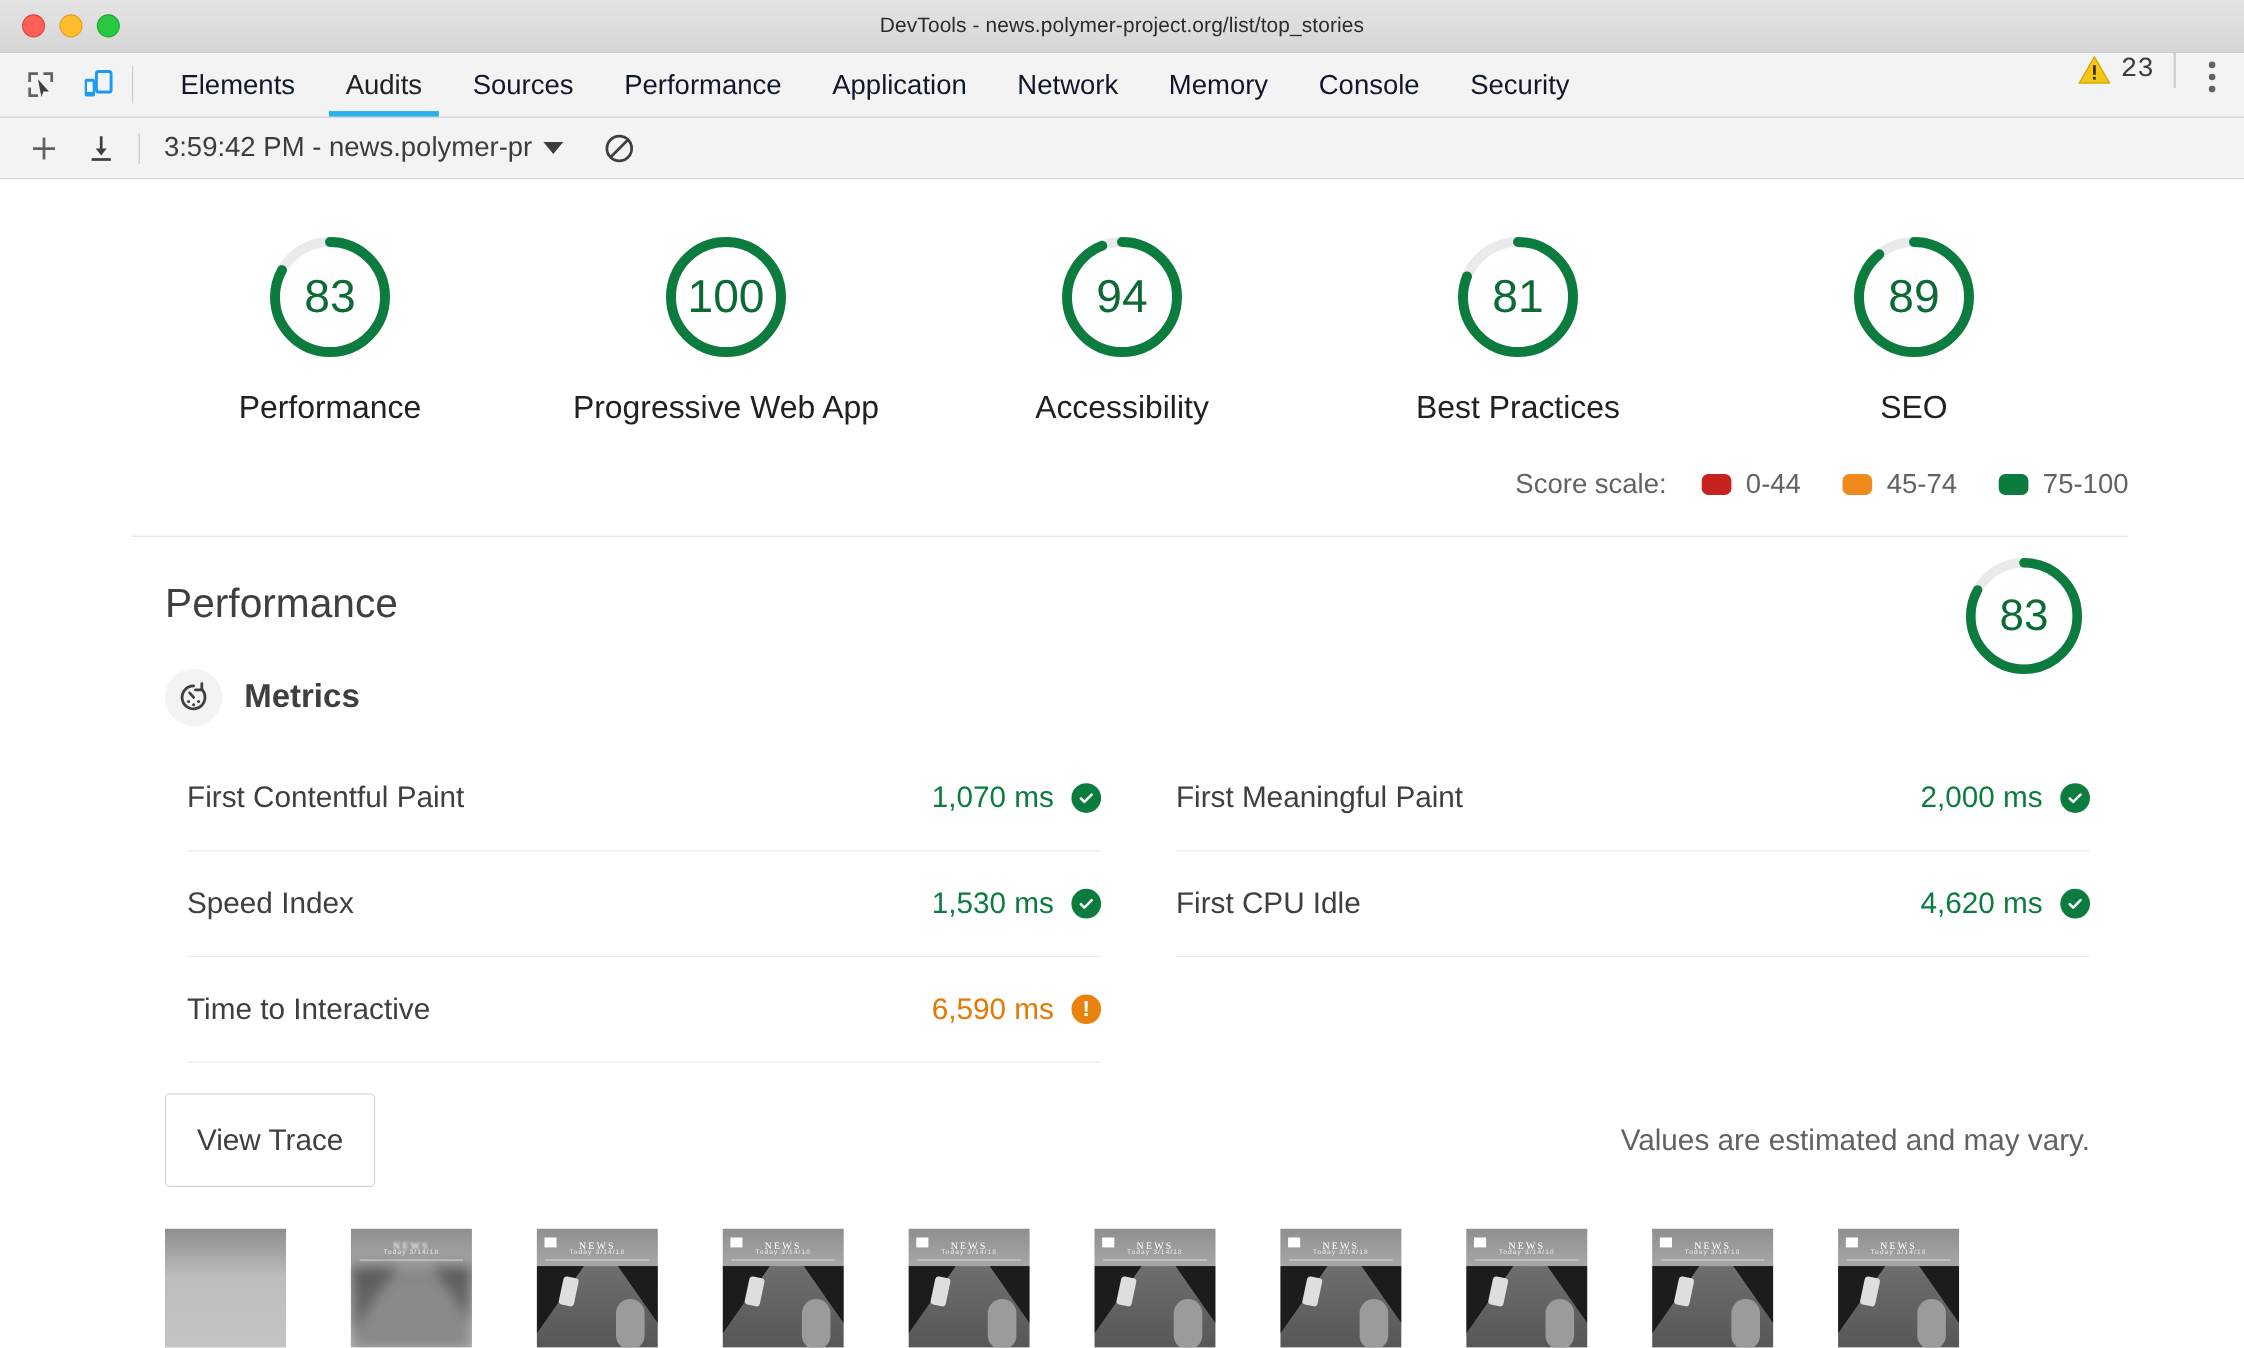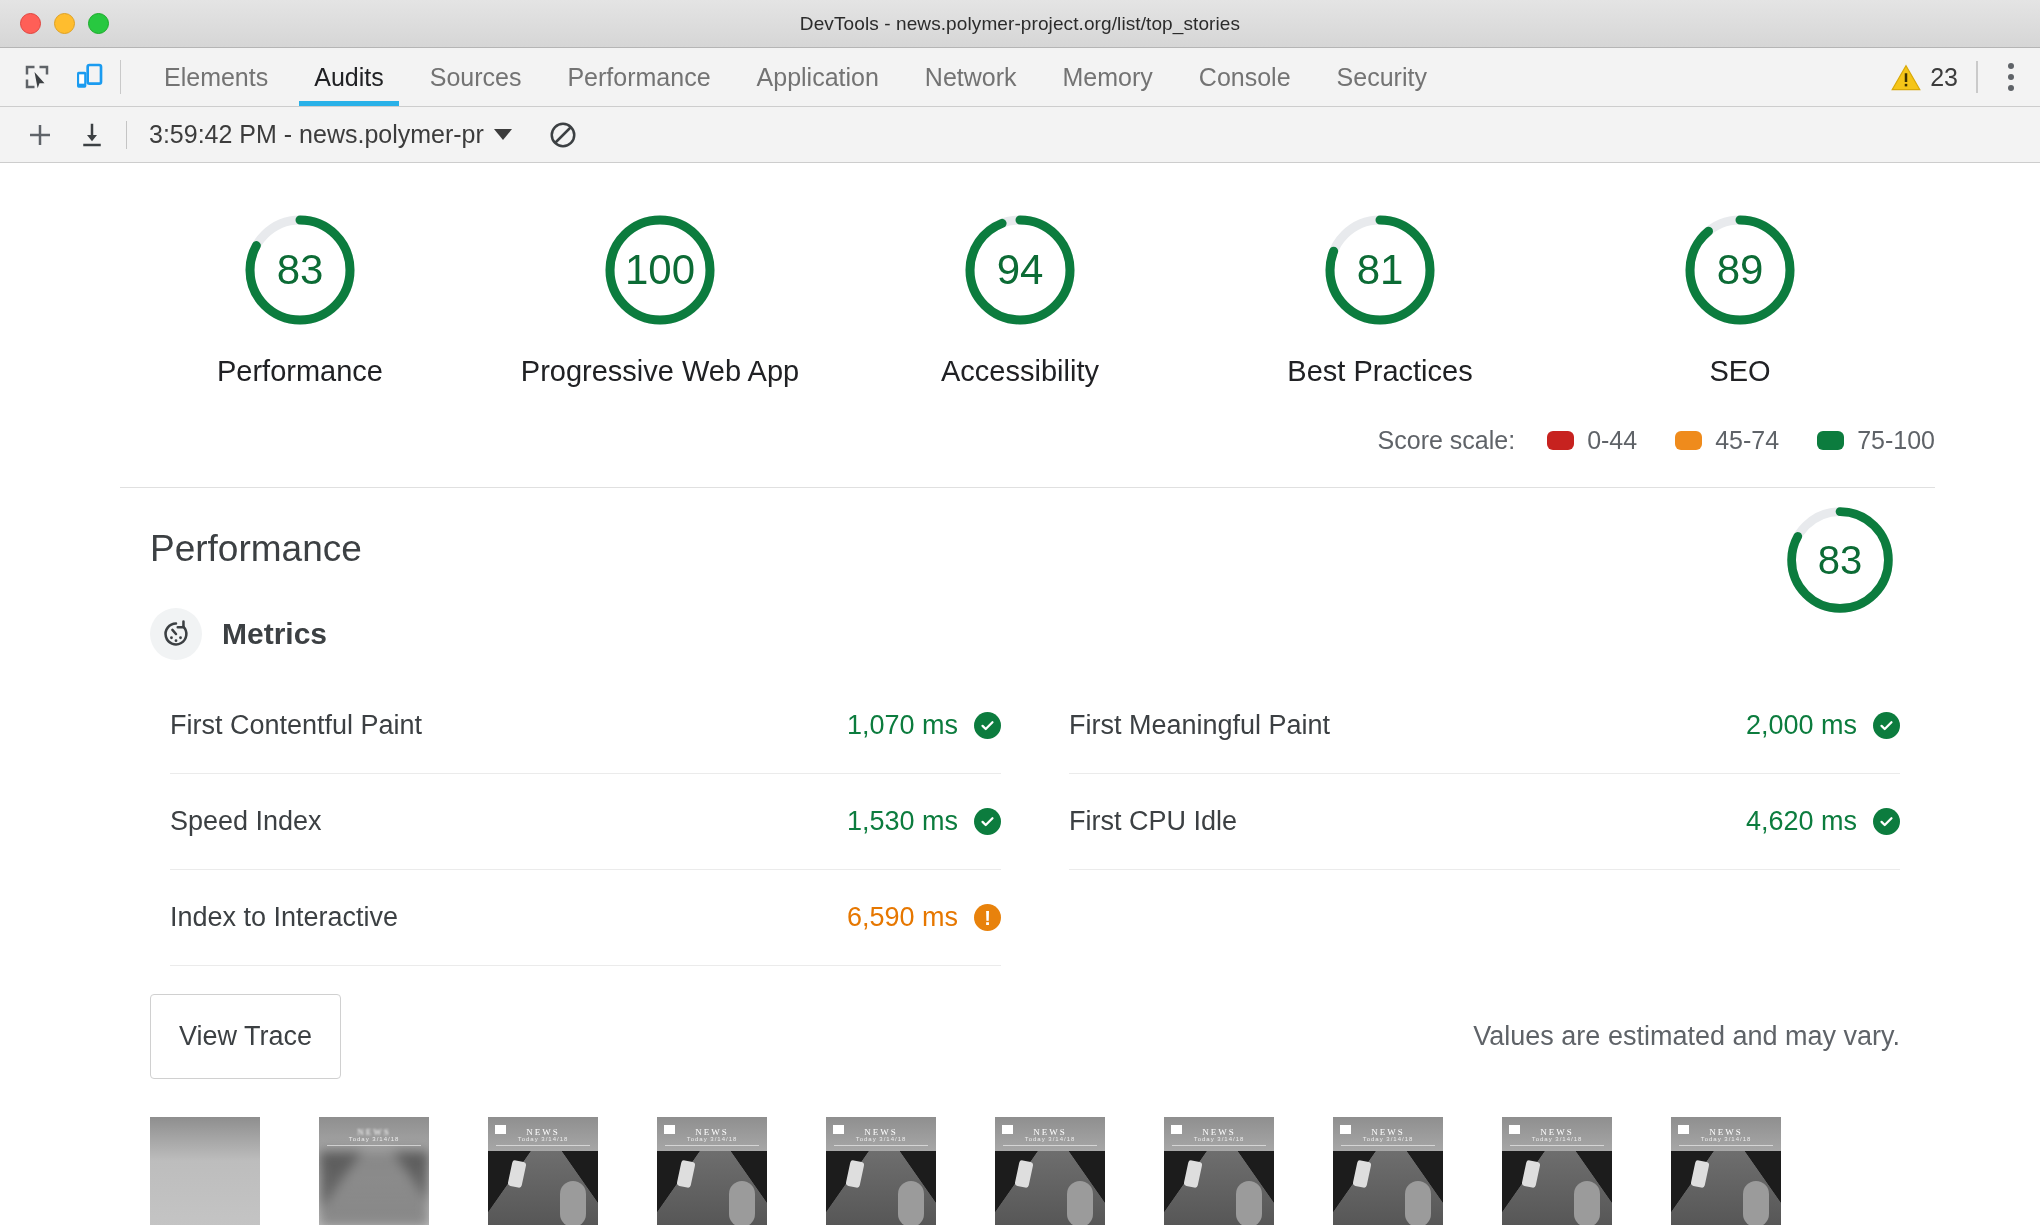--- a/index.html
+++ b/index.html
@@ -40,32 +40,32 @@
   .tool-btn {
     width: 46px; height: 46px;
     display: flex; align-items: center; justify-content: center;
     border-radius: 3px;
   }
   .vdiv { width: 1px; background: #c9c9c9; margin: 12px 6px 12px 2px; align-self: stretch; }
   .tabs { display: flex; align-items: stretch; }
   .tab {
     display: flex; align-items: center;
     padding: 0 23px;
-    font-size: 25px; color: #737373;
+    font-size: 25px; color: #0f172a;
     position: relative; white-space: nowrap;
   }
   .tab.active { color: #202124; }
   .tab.active::after {
     content: ""; position: absolute;
     left: 8px; right: 8px; bottom: 0; height: 5px;
     background: #29b1e8;
   }
   .tabstrip-right {
-    margin-left: auto; display: flex; align-items: center;
-    padding-right: 14px; gap: 10px;
+    margin-left: auto; display: flex; align-items: flex-start;
+    padding-right: 14px; gap: 10px; font-family: Liberation Mono, monospace;
   }
   .warn-badge { display: flex; align-items: center; gap: 9px; font-size: 25px; color: #3c3c3c; }
   .rdiv { width: 2px; height: 32px; background: #cacaca; margin: 0 8px; }
   .kebab { display: flex; flex-direction: column; gap: 5px; padding: 8px 12px; }
   .kebab i { width: 6px; height: 6px; border-radius: 50%; background: #5f6368; display: block; }
 
   
   .audits-toolbar {
     height: 56px;
     background: #f3f3f3;
@@ -416,21 +416,21 @@
         <div class="metric-row">
           <span class="metric-name">Speed Index</span>
           <span class="metric-value pass">1,530 ms</span>
           <span class="badge pass">
             <svg width="17" height="17" viewBox="0 0 24 24">
                 <path d="M5 12.5l4.5 4.5L19 7.5" fill="none" stroke="#fff" stroke-width="3.2" stroke-linecap="round" stroke-linejoin="round"></path>
               </svg>
           </span>
         </div>
         <div class="metric-row">
-          <span class="metric-name">Index to Interactive</span>
+          <span class="metric-name">Time to Interactive</span>
           <span class="metric-value avg">6,590 ms</span>
           <span class="badge avg">
               <span>!</span>
             </span>
         </div>
       </div>
 
       <div class="metrics-col">
         <div class="metric-row">
           <span class="metric-name">First Meaningful Paint</span>

